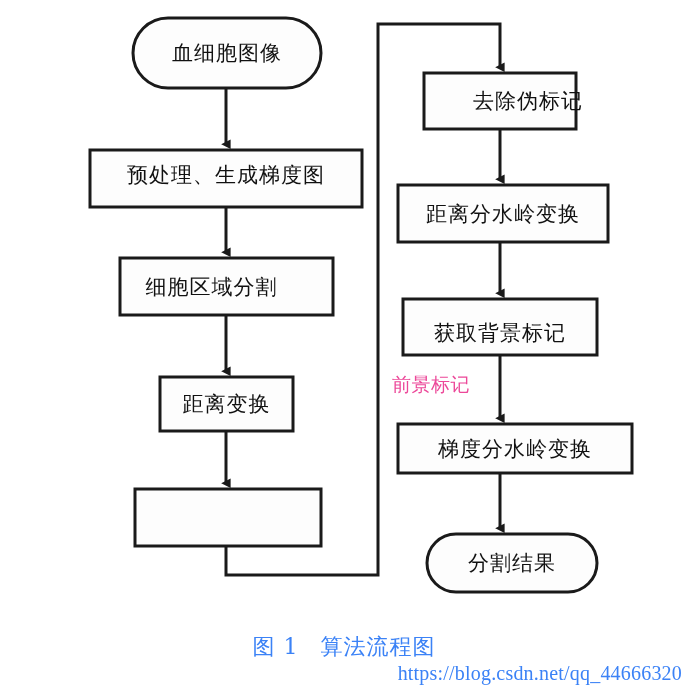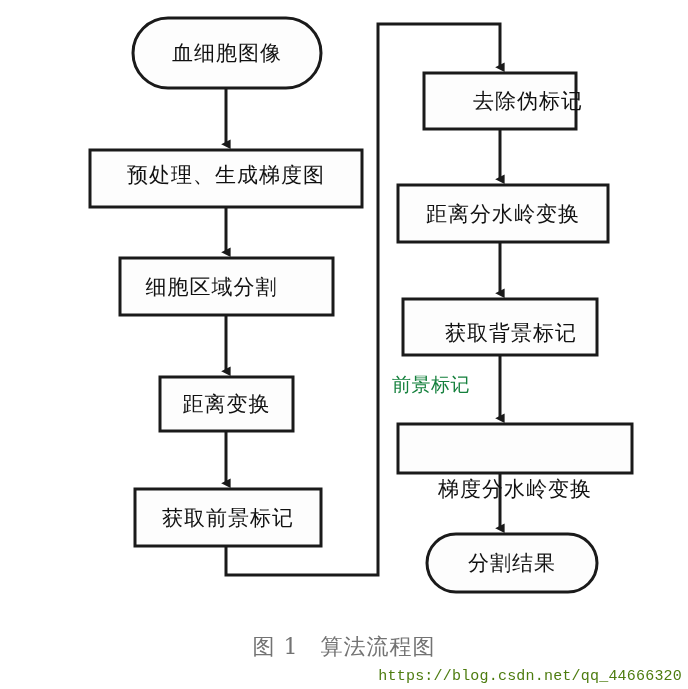--- a/index.html
+++ b/index.html
@@ -29,45 +29,45 @@
     justify-content: center;
     color: #111111;
     font-size: 21px;
     letter-spacing: 1px;
     font-family: "DejaVu Sans", "Liberation Sans", sans-serif;
     white-space: nowrap;
     user-select: none;
   }
   .edge-label {
     position: absolute;
-    color: #15803d;
+    color: #ec4899;
     font-size: 19px;
     letter-spacing: 0.5px;
     white-space: nowrap;
     font-family: "DejaVu Sans", "Liberation Sans", sans-serif;
   }
   .caption {
     position: absolute;
     left: 0;
     top: 632px;
     width: 688px;
     text-align: center;
     font-size: 22px;
-    color: #737373;
+    color: #3b82f6;
     font-family: "DejaVu Serif", "Liberation Serif", serif;
     letter-spacing: 1px;
   }
   .caption .cap-gap { display: inline-block; width: 22px; }
   .watermark {
     position: absolute;
     right: 6px;
     bottom: 4px;
-    font-size: 15px;
-    color: #4d7c0f;
-    font-family: Liberation Mono, monospace;
+    font-size: 20px;
+    color: #3b82f6;
+    font-family: Liberation Serif, serif;
     letter-spacing: 0.2px;
     user-select: none;
   }
 </style>
 </head>
 <body>
 
 <div id="page">
 
   <svg id="flow-svg" viewBox="0 0 688 689">
@@ -117,29 +117,28 @@
   </svg>
 
   <div class="node-label" style="left:133px; top:18px; width:188px; height:70px;">血细胞图像</div>
 
   <div class="node-label" style="left:90px; top:150px; width:272px; height:50px;">预处理、生成梯度图</div>
 
   <div class="node-label" style="left:120px; top:258px; width:183px; height:57px;">细胞区域分割</div>
 
   <div class="node-label" style="left:160px; top:377px; width:133px; height:54px;border-radius:10px;">距离变换</div>
 
-  <div class="node-label" style="left:135px; top:489px; width:186px; height:57px;">获取前景标记</div>
 
   <div class="node-label" style="left:424px; top:73px; width:152px; height:56px;padding-left:28px;">去除伪标记</div>
 
   <div class="node-label" style="left:398px; top:185px; width:210px; height:57px;">距离分水岭变换</div>
 
-  <div class="node-label" style="left:414px; top:299px; width:194px; height:68px;">获取背景标记</div>
+  <div class="node-label" style="left:403px; top:299px; width:194px; height:68px;">获取背景标记</div>
 
-  <div class="node-label" style="left:398px; top:424px; width:234px; height:49px;margin-top:40px;">梯度分水岭变换</div>
+  <div class="node-label" style="left:398px; top:424px; width:234px; height:49px;">梯度分水岭变换</div>
 
   <div class="node-label" style="left:427px; top:534px; width:170px; height:58px;">分割结果</div>
 
   <div class="edge-label" style="left:392px; top:372px;">前景标记</div>
 
 
   <div class="caption">
     <span>图 1</span><span class="cap-gap"></span><span>算法流程图</span>
   </div>
 

